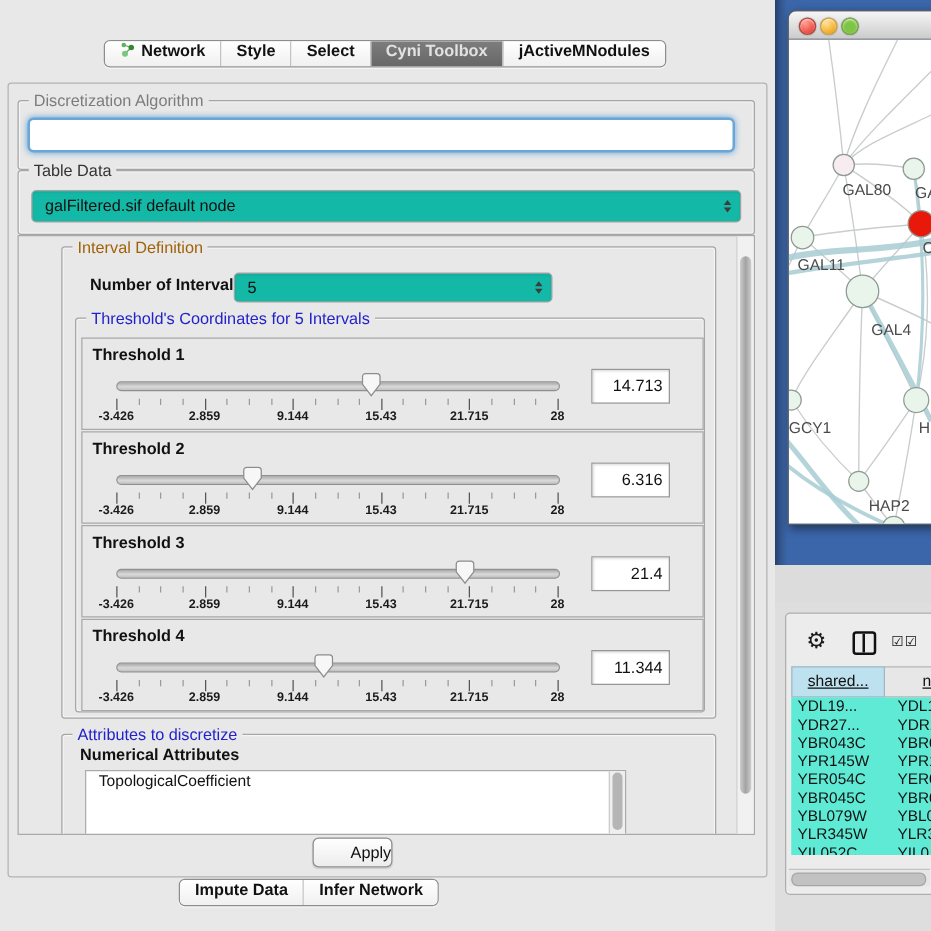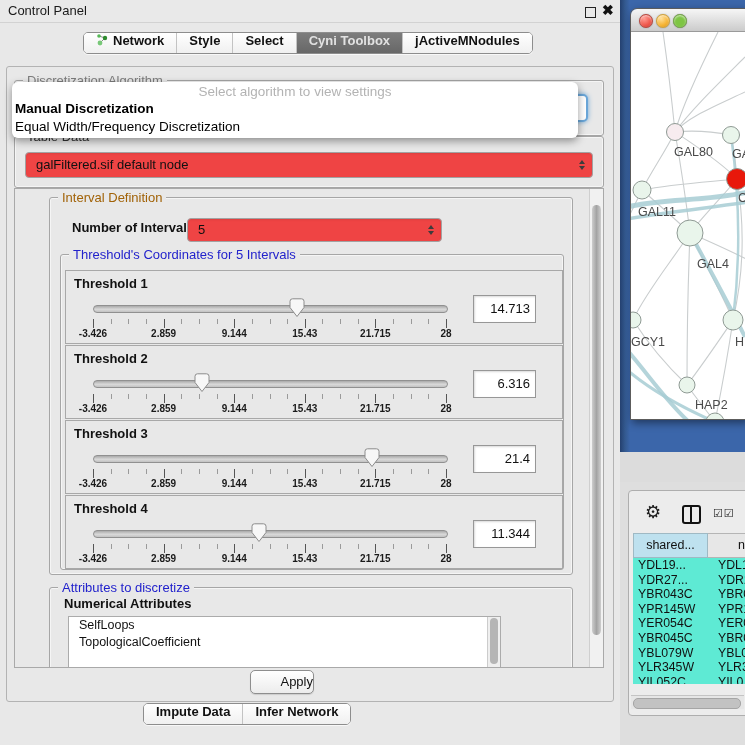--- a/index.html
+++ b/index.html
@@ -30,21 +30,21 @@
   
   .tbox{position:absolute;border:1px solid #a6a6a6;border-radius:3px;
         box-shadow:inset 0 0 0 1px rgba(255,255,255,.55);}
   .tlabel{position:absolute;top:-8px;left:8px;background:#e8e8e8;padding:0 4px;
           font-size:13px;line-height:15px;}
   .lbl-gray{color:#7c7c7c;}
   .lbl-green{color:#a16207;}
   .lbl-blue{color:#2222cc;}
 
   
-  .combo{position:absolute;background:#ef4444;border:1px solid #a2a2a2;border-radius:4px;
+  .combo{position:absolute;background:#14b8a6;border:1px solid #a2a2a2;border-radius:4px;
          font-size:13px;line-height:24px;padding-left:10px;
          box-shadow:inset 0 1px 2px rgba(0,0,0,.08);}
   .arrows{position:absolute;right:7px;top:50%;transform:translateY(-50%);
           display:flex;flex-direction:column;gap:2px;}
   .arr-up{width:0;height:0;border-left:3.5px solid transparent;
           border-right:3.5px solid transparent;border-bottom:4.5px solid #3c3c3c;}
   .arr-dn{width:0;height:0;border-left:3.5px solid transparent;
           border-right:3.5px solid transparent;border-top:4.5px solid #3c3c3c;}
 
   
@@ -114,45 +114,40 @@
   .tp-title{position:absolute;left:15px;top:7px;font-size:13px;color:#1a1a1a;}
   .tp-bg{position:absolute;left:0;top:482px;width:125px;height:263px;background:#dedede;}
   .tp-panel{position:absolute;left:8px;top:490px;width:117px;height:224px;background:#ececec;
             border:1px solid #aeaeae;border-radius:4px 0 0 4px;}
   .gear{position:absolute;left:16px;top:10px;font-size:18px;color:#1c1c1c;}
   .split-icon{position:absolute;left:53px;top:14px;width:15px;height:15px;
               border:2px solid #111;border-radius:3px;}
   .split-icon:before{content:"";position:absolute;left:6px;top:0;width:2px;height:15px;background:#111;}
   .checks{position:absolute;left:84px;top:16px;font-size:11px;letter-spacing:1px;color:#111;}
   .tp-header{position:absolute;left:4px;top:42px;width:113px;height:25px;display:flex;
-             font-size:12.5px;}
+             font-size:12.5px;text-decoration:underline;}
   .th1{width:75px;background:#bee1ef;border:1px solid #9fb9c4;line-height:23px;
        text-align:center;box-sizing:border-box;}
   .th2{flex:1;background:#e7e7e7;border-top:1px solid #b5b5b5;border-bottom:1px solid #b5b5b5;
        line-height:23px;padding-left:30px;overflow:hidden;white-space:nowrap;}
   .tp-rows{position:absolute;left:4px;top:67px;width:113px;height:126px;background:#5eead4;
            overflow:hidden;font-size:12.3px;}
   .tp-row{height:14.6px;line-height:14.6px;display:flex;white-space:nowrap;}
   .tp-c1{width:80px;padding-left:5px;overflow:hidden;}
   .tp-c2{flex:1;overflow:hidden;}
   .hscroll{position:absolute;left:2px;top:204px;width:113px;height:13px;background:#e6e6e6;
            border-top:1px solid #c4c4c4;}
   .hthumb{position:absolute;left:2px;top:2px;width:106px;height:9px;border-radius:5px;
           background:#c2c2c2;border:1px solid #a5a5a5;}
 </style>
 </head>
 <body>
 
 <div class="abs cp">
 
-  <div class="abs cp-titlebar">
-    <span class="abs cp-title">Control Panel</span>
-    <span class="abs float-icon"></span>
-    <span class="abs close-icon">✖</span>
-  </div>
 
   <div class="abs segctl" style="left:83px;top:32px;" id="top-tabs">
       <div class="seg">
         <svg width="12" height="13">
           <line x1="3" y1="3" x2="9" y2="5" stroke="#888"></line>
           <line x1="9" y1="5" x2="4" y2="10" stroke="#888"></line>
           <circle cx="3" cy="3" r="1.8" fill="#57b857"></circle>
           <circle cx="9" cy="5" r="2.2" fill="#2e8b2e"></circle>
           <circle cx="4" cy="10" r="2.4" fill="#79c879"></circle>
         </svg>
@@ -352,21 +347,20 @@
             </div>
           </div>
       </div>
     </div>
 
     <div class="tbox" style="left:34px;top:398px;width:522px;height:84px;">
       <span class="tlabel lbl-blue">Attributes to discretize</span>
       <span class="abs bold-label" style="left:14px;top:8px;">Numerical Attributes</span>
       <div class="attrlist" id="attrlist">
 
-      <div class="attr-item">SelfLoops</div>
           <div class="attr-item">TopologicalCoefficient</div>
           <div class="attr-sb">
             <div class="attr-sb-thumb"></div>
           </div>
         </div>
     </div>
 
     <div class="vscroll">
       <div class="vthumb" style="top:16px;height:430px;"></div>
     </div>
@@ -374,25 +368,20 @@
 
   <div class="abs apply-btn">Apply</div>
 
   <div class="abs segctl" style="left:143px;top:703px;" id="bottom-tabs">
       <div class="seg">
         <span>Impute Data</span>
       </div>
       <div class="seg">
         <span>Infer Network</span>
       </div>
-    </div>
-<div class="abs popup">
-      <div class="popup-prompt">Select algorithm to view settings</div>
-      <div class="popup-opt first">Manual Discretization</div>
-      <div class="popup-opt">Equal Width/Frequency Discretization</div>
     </div>
   </div>
 
 <div class="abs right">
 
   <div class="blue">
     <div class="netwin">
       <div class="netwin-tb">
         <span class="light" style="left:8px;background:radial-gradient(circle at 35% 30%,#ff9d94,#ee564a 60%,#c03a30);border:1px solid #b5453c;"></span>
         <span class="light" style="left:25px;background:radial-gradient(circle at 35% 30%,#ffe09a,#f5b231 60%,#d08f1c);border:1px solid #cfa039;"></span>

